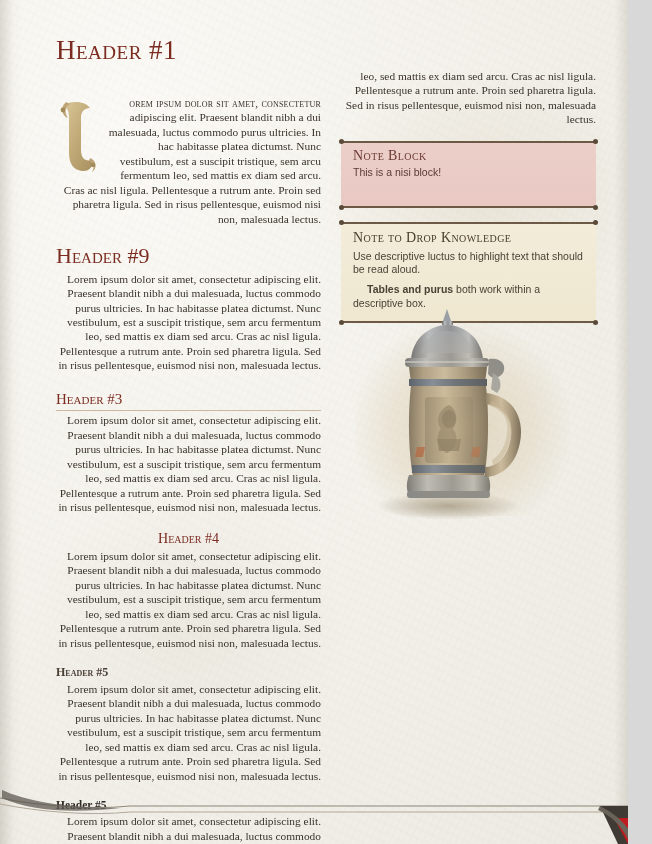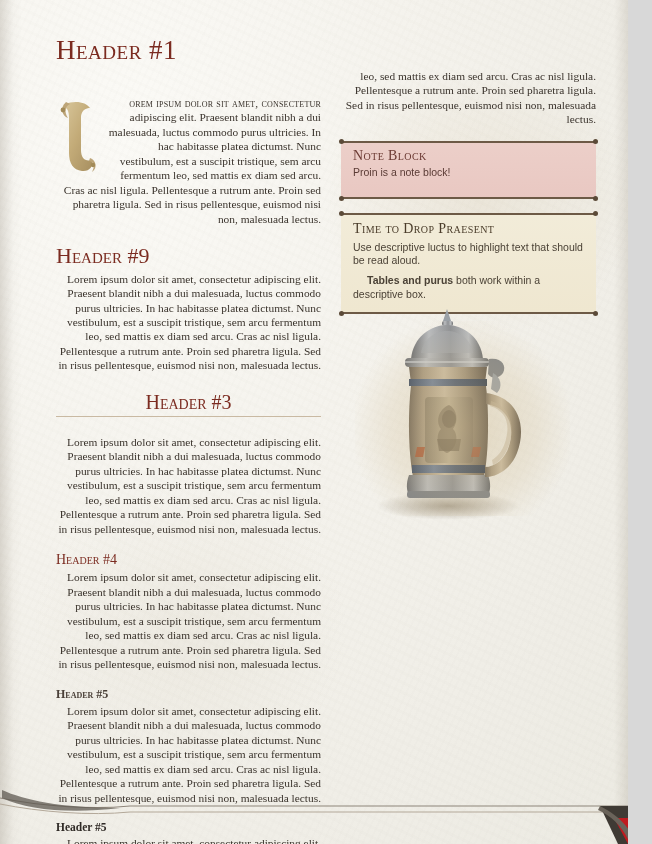--- a/index.html
+++ b/index.html
@@ -103,34 +103,34 @@
     font-weight: 400;
     color: #7b2b20;
     font-size: 22px;
     margin: 18px 0 3px 0;
     line-height: 1.1;
   }
   h3.h3 {
     font-variant: small-caps;
     font-weight: 400;
     color: #7b2b20;
-    font-size: 20px;
-    margin: 18px 0 18px 0;
+    font-size: 15px;
+    margin: 18px 0 2px 0;
     padding-bottom: 2px;
     border-bottom: 1px solid #c9b9a2;
     line-height: 1.15;
-    text-align: center;
   }
   h4.h4 {
     font-variant: small-caps;
     font-weight: 400;
     color: #7b2b20;
     font-size: 14px;
     margin: 16px 0 2px 0;
     line-height: 1.15;
+    text-align: center;
   }
   h5.h5 {
     font-variant: small-caps;
     font-weight: 700;
     color: #4a4038;
     font-size: 12px;
     margin: 16px 0 2px 0;
     line-height: 1.15;
   }
   h6.h6 {
@@ -167,21 +167,21 @@
     letter-spacing: 0.2px;
   }
 
   
   .note-block {
     position: relative;
     margin-top: 14px;
     background: linear-gradient(to bottom, #eccfc9 0%, #e9c8c2 100%);
     border-top: 2px solid #6d5a46;
     border-bottom: 2px solid #6d5a46;
-    padding: 5px 12px 17px 12px;
+    padding: 5px 12px 26px 12px;
     box-sizing: border-box;
   }
   .note-block .corner {
     position: absolute;
     width: 5px; height: 5px;
     background: #5b4a38;
     border-radius: 50%;
   }
   .note-title {
     font-variant: small-caps;
@@ -308,29 +308,29 @@
 
     <div class="col-right">
       <p class="body">leo, sed mattis ex diam sed arcu. Cras ac nisl ligula. Pellentesque a rutrum ante. Proin sed pharetra ligula. Sed in risus pellentesque, euismod nisi non, malesuada lectus.</p>
 
       <div class="note-block">
         <span class="corner corner-tl"></span>
         <span class="corner corner-tr"></span>
         <span class="corner corner-bl"></span>
         <span class="corner corner-br"></span>
         <p class="note-title">Note Block</p>
-        <p class="note-text">Proin is a note block!</p>
+        <p class="note-text">This is a nisi block!</p>
       </div>
 
       <div class="desc-block">
         <span class="corner corner-tl"></span>
         <span class="corner corner-tr"></span>
         <span class="corner corner-bl"></span>
         <span class="corner corner-br"></span>
-        <p class="desc-title">Time to Drop Praesent</p>
+        <p class="desc-title">Note to Drop Knowledge</p>
         <p class="desc-text">Use descriptive luctus to highlight text that should be read aloud.</p>
         <p class="desc-text indent"><b>Tables and purus</b><span> both work within a descriptive box.</span></p>
       </div>
     </div>
 
     <div class="stein-wrap">
       <div class="stein-stain"></div>
       <svg width="255" height="230" viewBox="0 0 255 230" xmlns="http://www.w3.org/2000/svg">
         <defs>
           <linearGradient id="body" x1="0" y1="0" x2="1" y2="0">

